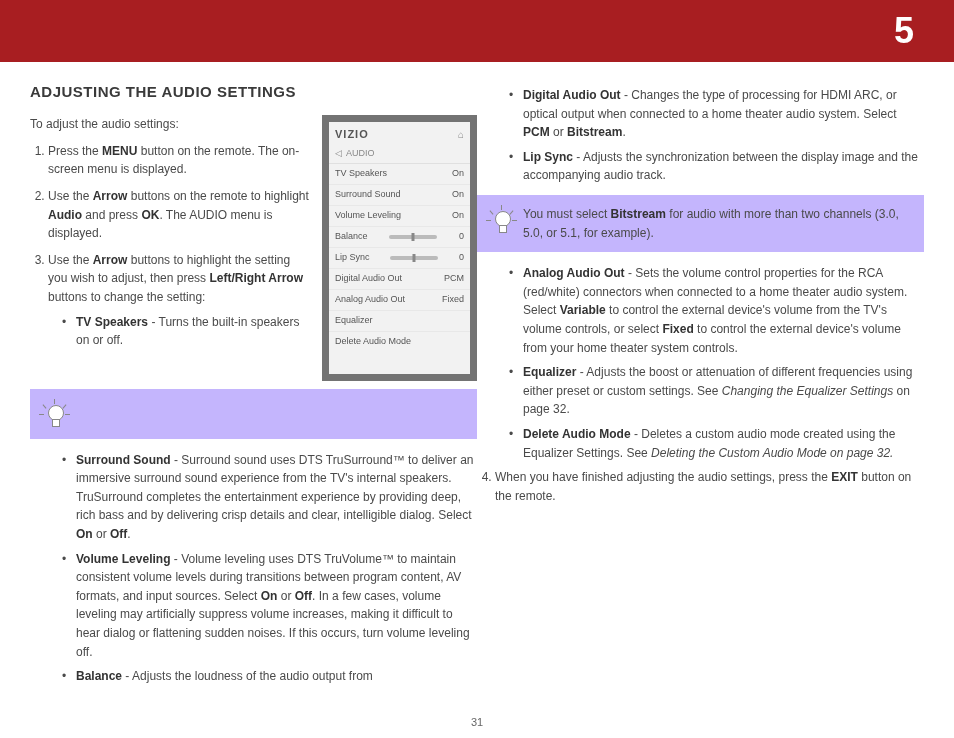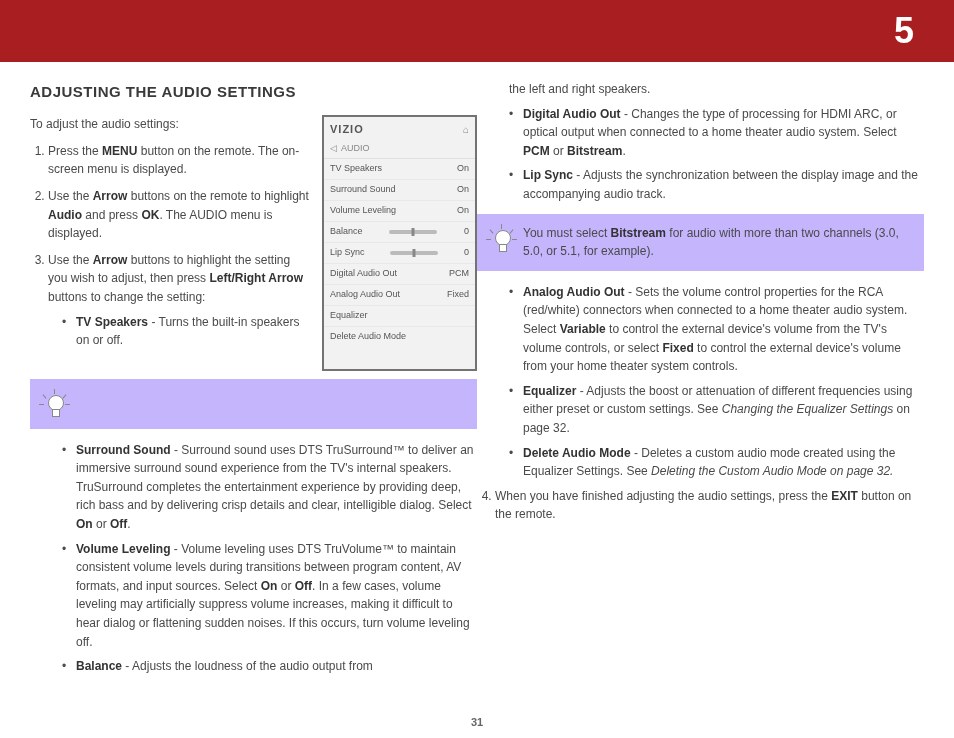--- a/index.html
+++ b/index.html
@@ -48,21 +48,21 @@
   .bullets { list-style: none; padding-left: 14px; margin-top: 6px; }
   .bullets > li { position: relative; padding-left: 14px; margin-bottom: 6px; }
   .bullets > li::before { content: "•"; position: absolute; left: 0; top: 0; }
   b { font-weight: bold; color: #333; }
   .italic { font-style: italic; }
 
   .menu-panel {
     float: right;
     width: 155px;
     background: #f2f2f2;
-    border: 2px solid #737373;
+    border: 7px solid #737373;
     margin: 0 0 8px 12px;
     font-size: 9px;
     color: #555;
   }
   .menu-header {
     display: flex;
     justify-content: space-between;
     align-items: center;
     padding: 4px 6px 2px 6px;
   }
@@ -132,21 +132,20 @@
   .bulb .r4 { left: -3px; top: 11px; transform: rotate(90deg); }
   .bulb .r5 { left: 23px; top: 11px; transform: rotate(90deg); }
 
   .page-num {
     position: absolute;
     bottom: 10px;
     left: 50%;
     transform: translateX(-50%);
     font-size: 11px;
     color: #666;
-    font-weight: bold;
   }
   .col-left .numlist { margin-bottom: 6px; }
   .menu-spacer { height: 22px; }
 </style>
 </head>
 <body>
 
 <div class="red-bar">
   <div class="chapter-num">5</div>
 </div>
@@ -241,21 +240,20 @@
     </div>
 
     <ul class="bullets" style="padding-left:32px">
       <li><b>Surround Sound</b><span> - Surround sound uses DTS TruSurround™ to deliver an immersive surround sound experience from the TV's internal speakers. TruSurround completes the entertainment experience by providing deep, rich bass and by delivering crisp details and clear, intelligible dialog. Select </span><b>On</b><span> or </span><b>Off</b><span>.</span></li>
       <li><b>Volume Leveling</b><span> - Volume leveling uses DTS TruVolume™ to maintain consistent volume levels during transitions between program content, AV formats, and input sources. Select </span><b>On</b><span> or </span><b>Off</b><span>. In a few cases, volume leveling may artificially suppress volume increases, making it difficult to hear dialog or flattening sudden noises. If this occurs, turn volume leveling off.</span></li>
       <li><b>Balance</b><span> - Adjusts the loudness of the audio output from </span></li>
     </ul>
   </div>
 
   <div class="col">
-    <p style="padding-left:32px; margin-bottom:6px">the left and right speakers.</p>
 
     <ul class="bullets" style="padding-left:32px">
       <li><b>Digital Audio Out</b><span> - Changes the type of processing for HDMI ARC, or optical output when connected to a home theater audio system. Select </span><b>PCM</b><span> or </span><b>Bitstream</b><span>.</span></li>
       <li><b>Lip Sync</b><span> - Adjusts the synchronization between the display image and the accompanying audio track.</span></li>
     </ul>
 
     <div class="tip-box">
       <div class="bulb">
           <span class="ray r1"></span>
           <span class="ray r2"></span>

